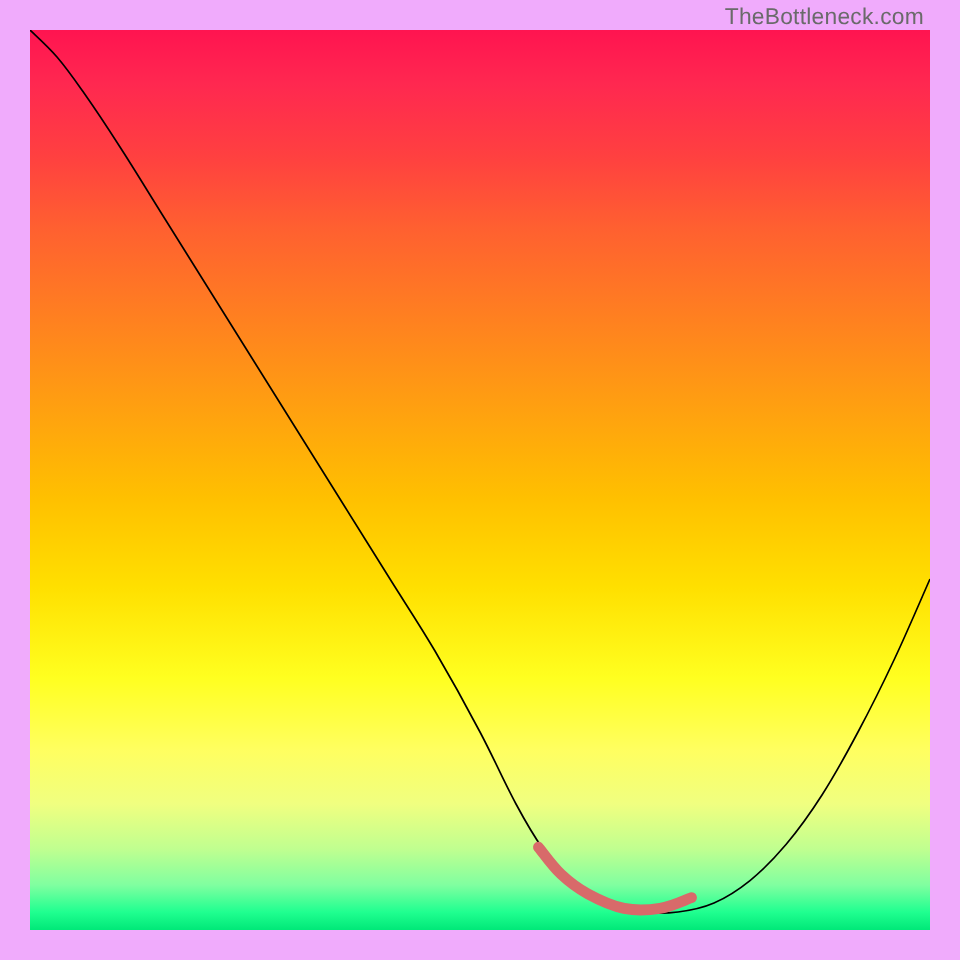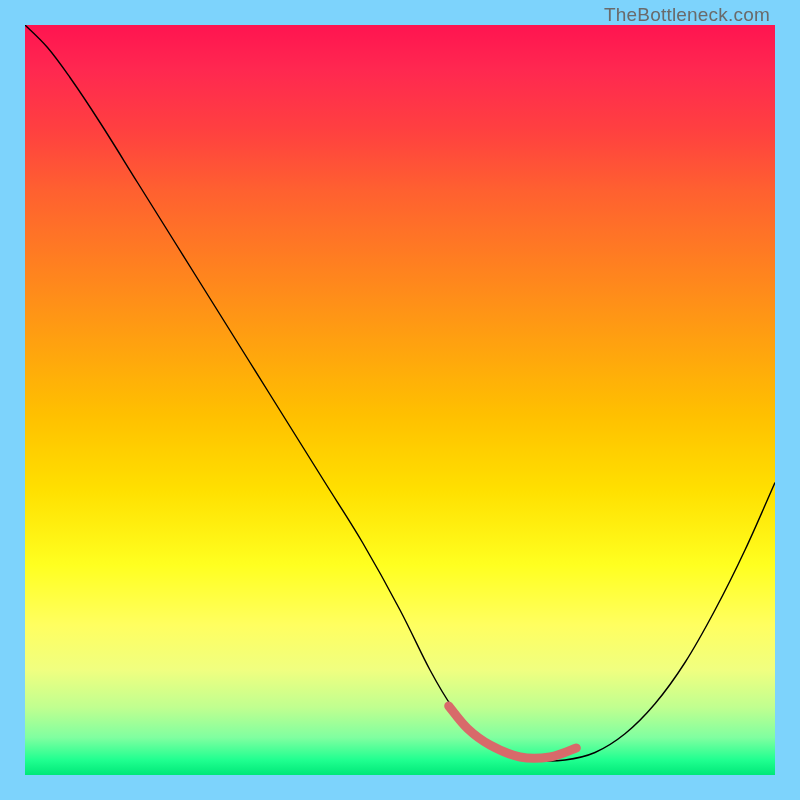--- a/index.html
+++ b/index.html
@@ -1,17 +1,17 @@
 <!DOCTYPE html>
 <html><head>
 <meta charset="utf-8">
 <style>
   * { margin: 0; padding: 0; box-sizing: border-box; }
   html, body { width: 800px; height: 800px; background: #000; overflow: hidden; }
-  .container { position: relative; width: 800px; height: 800px; background: #7dd3fc; }
+  .container { position: relative; width: 800px; height: 800px; background: #f0abfc; }
   .plot-area {
     position: absolute;
     left: 25px;
     top: 25px;
     width: 750px;
     height: 750px;
   }
   .gradient-bg {
     position: absolute;
     left: 0; top: 0; width: 100%; height: 100%;

